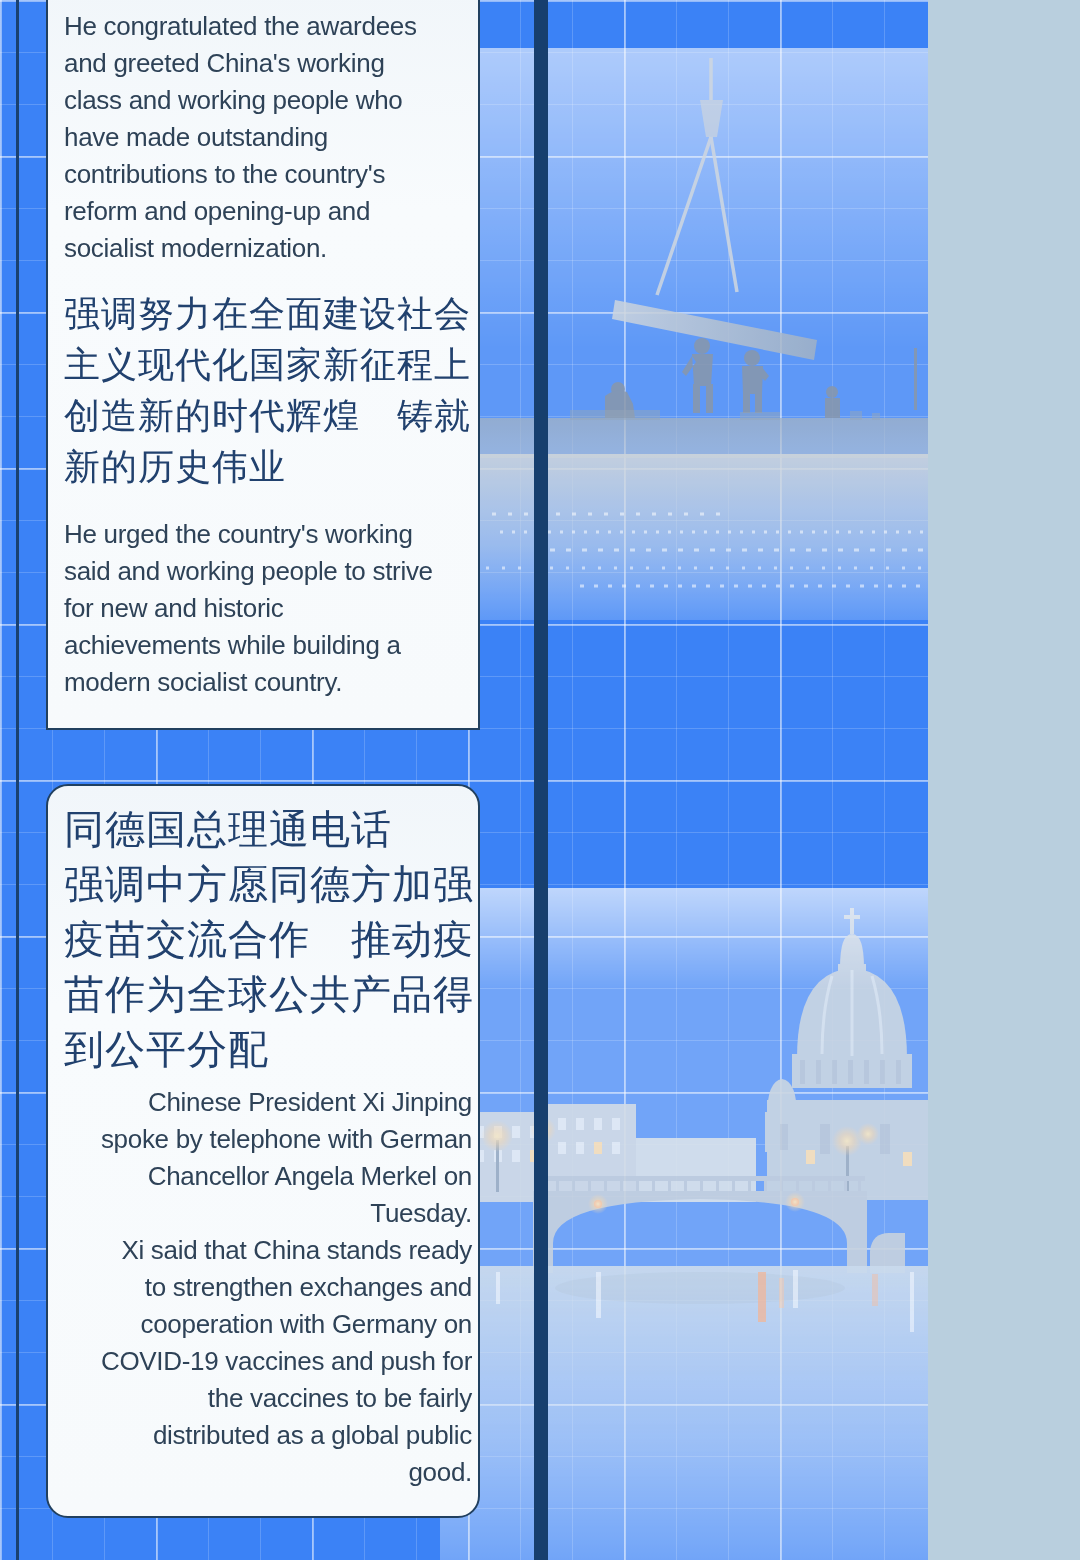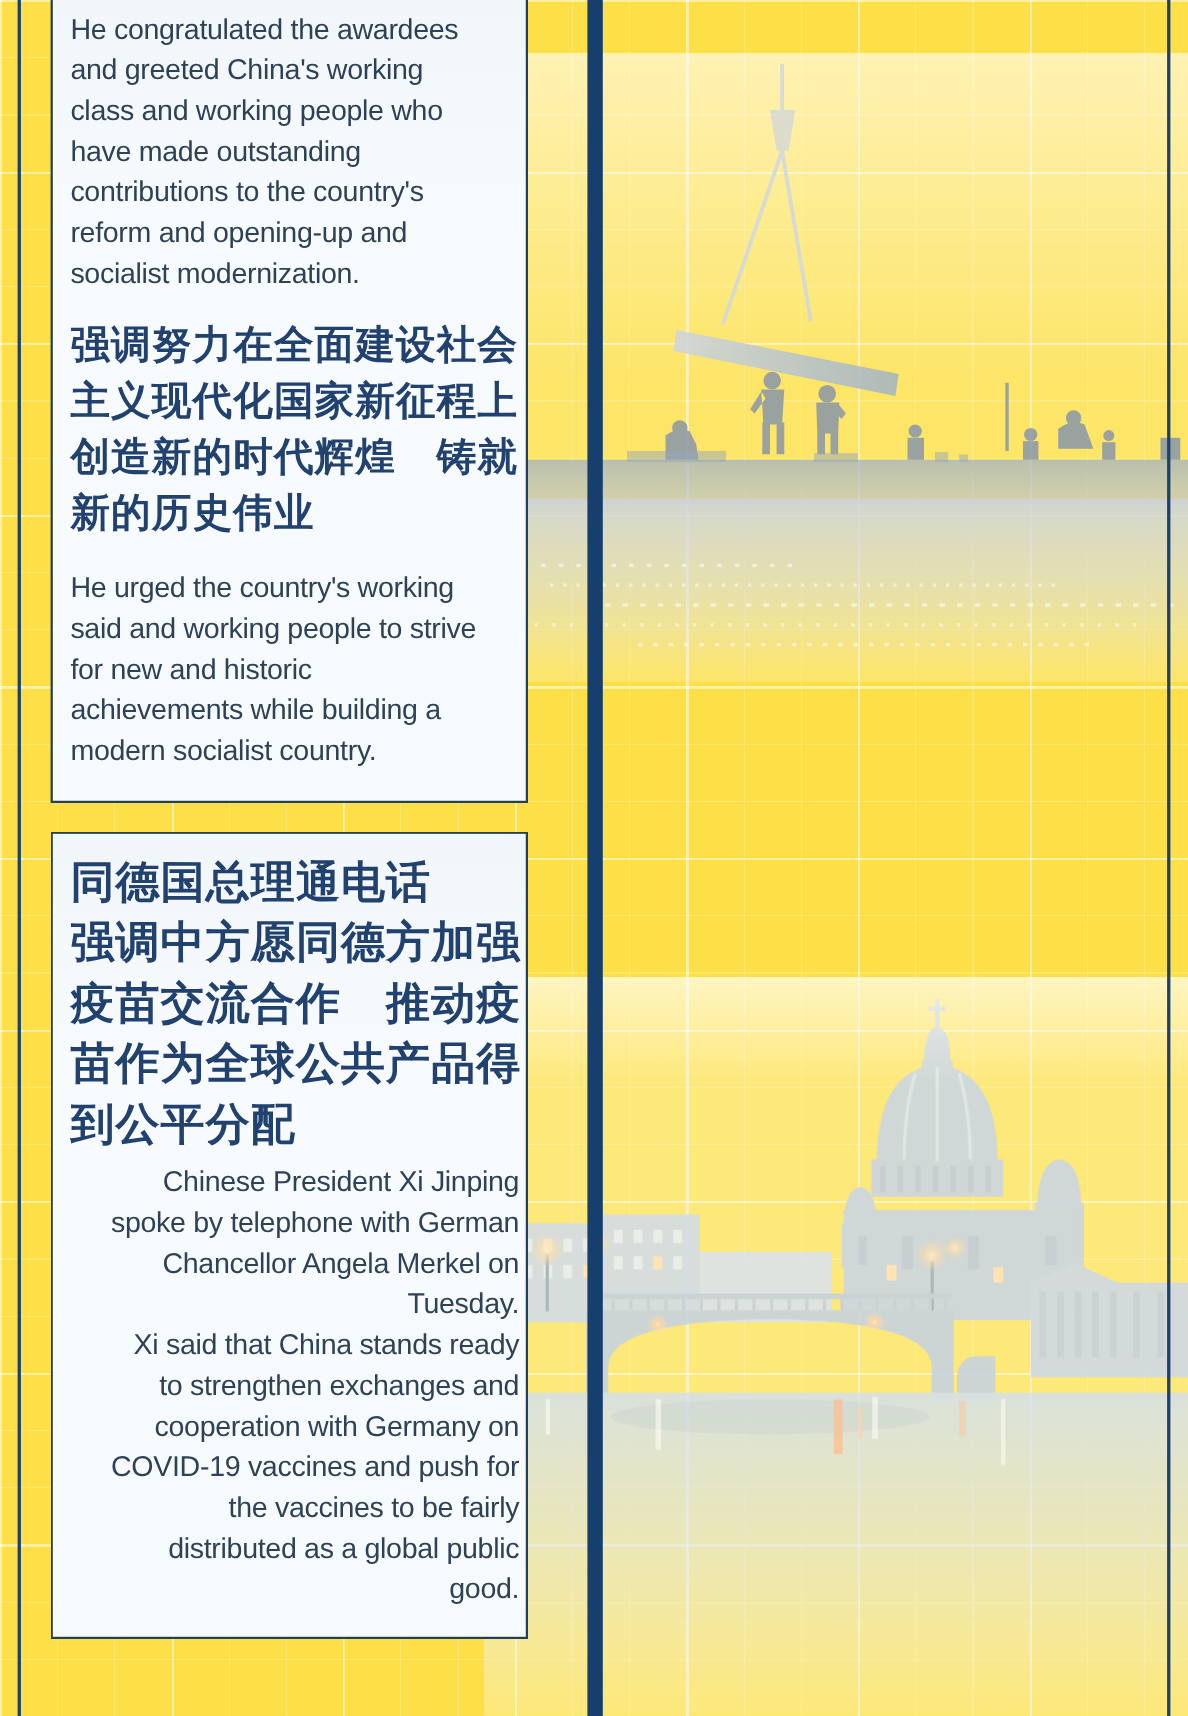--- a/index.html
+++ b/index.html
@@ -1,18 +1,18 @@
 <!DOCTYPE html>
 <html><head>
 <meta charset="utf-8">
 <style>
   html,body{margin:0;padding:0;background:#b9cfde;}
   .page{
-    position:relative;width:1080px;height:1560px;overflow:hidden;
-    background:#fde047;
+    position:relative;width:928px;height:1560px;overflow:hidden;
+    background:#3b82f6;
     font-family:"Liberation Sans",sans-serif;
   }
   .page::before{
     content:"";position:absolute;inset:0;pointer-events:none;z-index:1;
     background-image:
       repeating-linear-gradient(to right, rgba(255,255,255,.45) 0 2px, transparent 2px 156px),
       repeating-linear-gradient(to bottom, rgba(255,255,255,.45) 0 2px, transparent 2px 156px),
       repeating-linear-gradient(to right, rgba(255,255,255,.18) 0 1px, transparent 1px 52px),
       repeating-linear-gradient(to bottom, rgba(255,255,255,.18) 0 1px, transparent 1px 52px);
   }
@@ -20,27 +20,27 @@
   .vline{position:absolute;top:0;bottom:0;background:#1a4170;z-index:4;}
   .vline-left{left:16px;width:3px;}
   .vline-right{left:1061px;width:3px;}
   .stripe-mid{position:absolute;top:0;bottom:0;left:534px;width:14px;background:#173f6e;z-index:4;}
   .card{
     position:absolute;left:46px;width:434px;box-sizing:border-box;z-index:5;
     background:linear-gradient(180deg,#f1f6fa 0%,#f8fbfd 30%,#f7fafc 100%);
     border:2px solid #21405f;
   }
   .card-1{top:-14px;height:744px;padding:20px 6px 0 16px;}
-  .card-2{top:756px;height:734px;padding:16px 6px 0 16px;}
+  .card-2{top:784px;height:734px;padding:16px 6px 0 16px;border-radius:22px;}
   .en{
     margin:0;font-size:26px;line-height:37px;letter-spacing:-0.3px;
     color:#2e4257;white-space:pre;font-family:"Liberation Sans",sans-serif;
   }
   .zh{
-    margin:0;font-weight:700;color:#21416e;white-space:pre;
+    margin:0;font-weight:400;color:#21416e;white-space:pre;
     font-family:"DejaVu Serif","Liberation Serif",serif;
   }
   .card-1 .zh{font-size:36px;line-height:51px;letter-spacing:1px;margin-top:21px;}
   .card-1 .en-after{margin-top:24px;}
   .card-2 .zh{font-size:40px;line-height:55px;letter-spacing:1px;}
   .card-2 .en{margin-top:7px;text-align:right;}
 </style>
 </head>
 <body>
 

